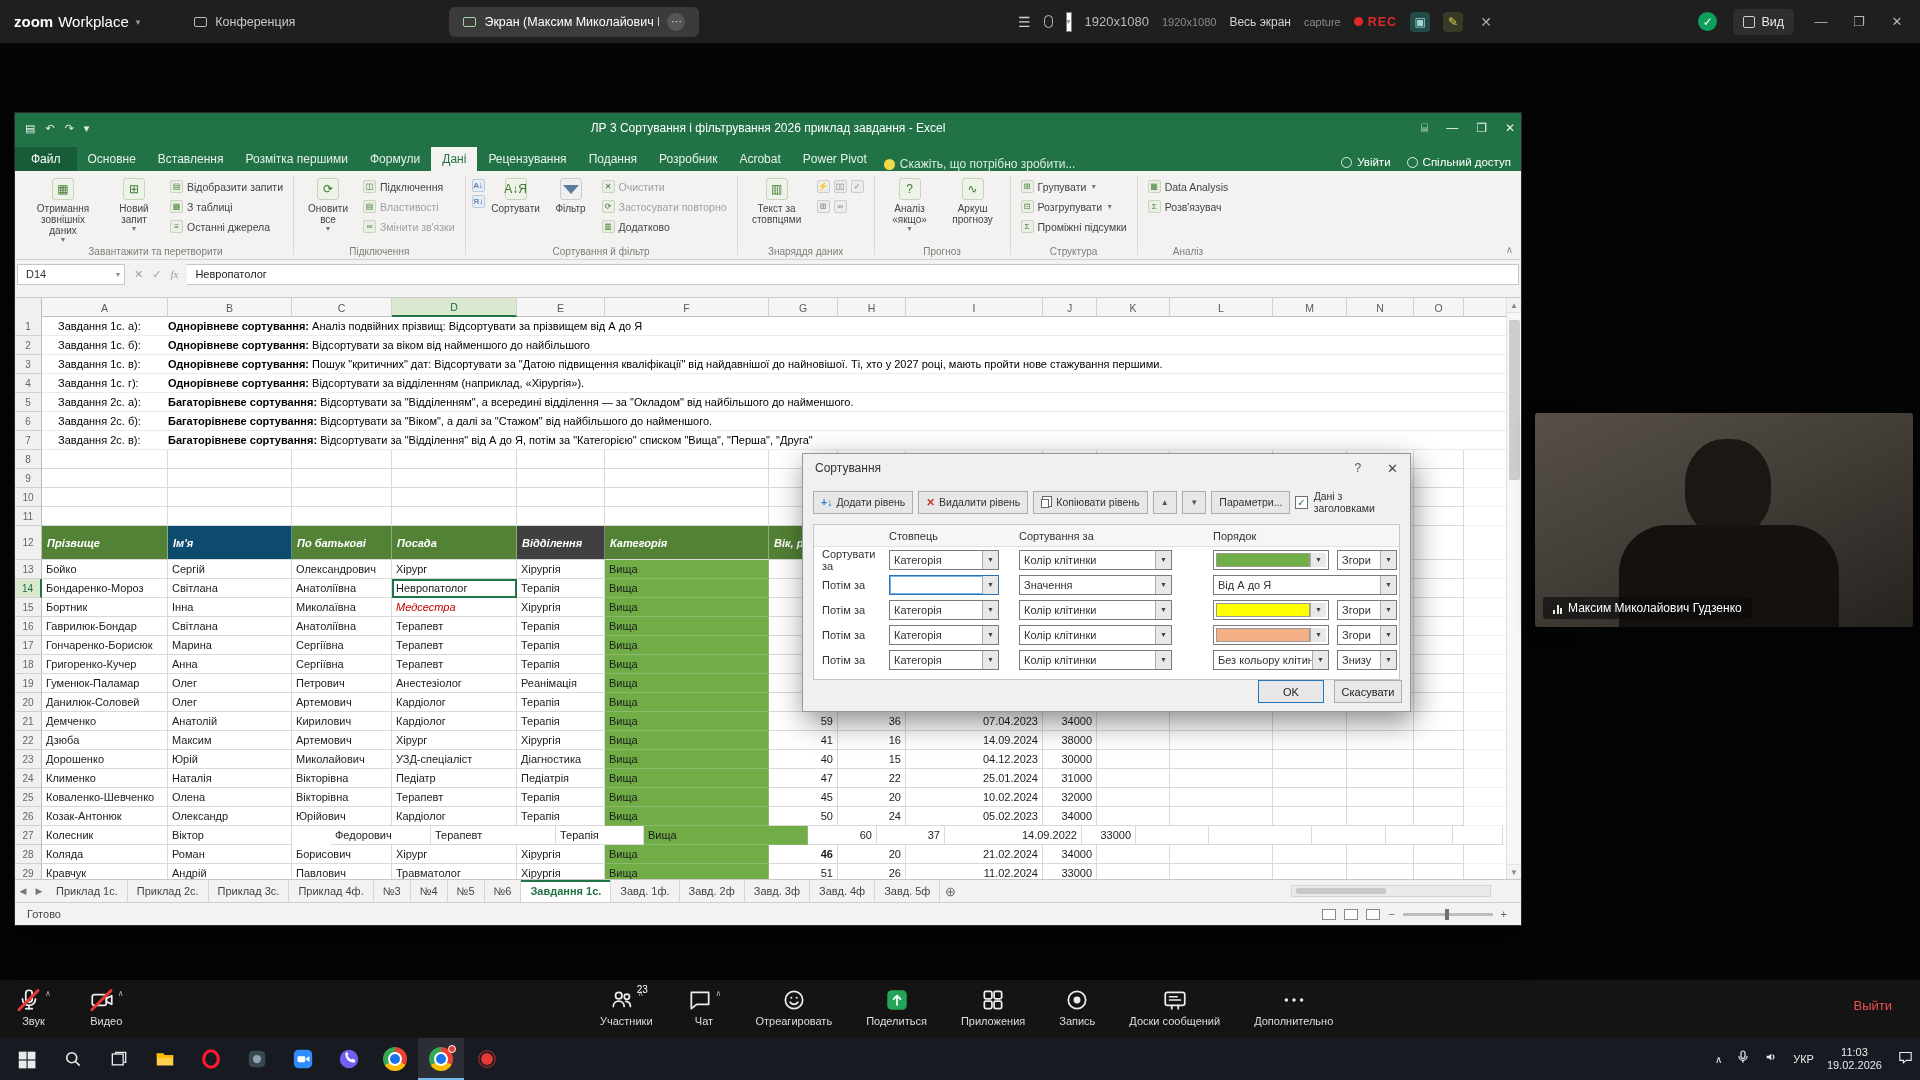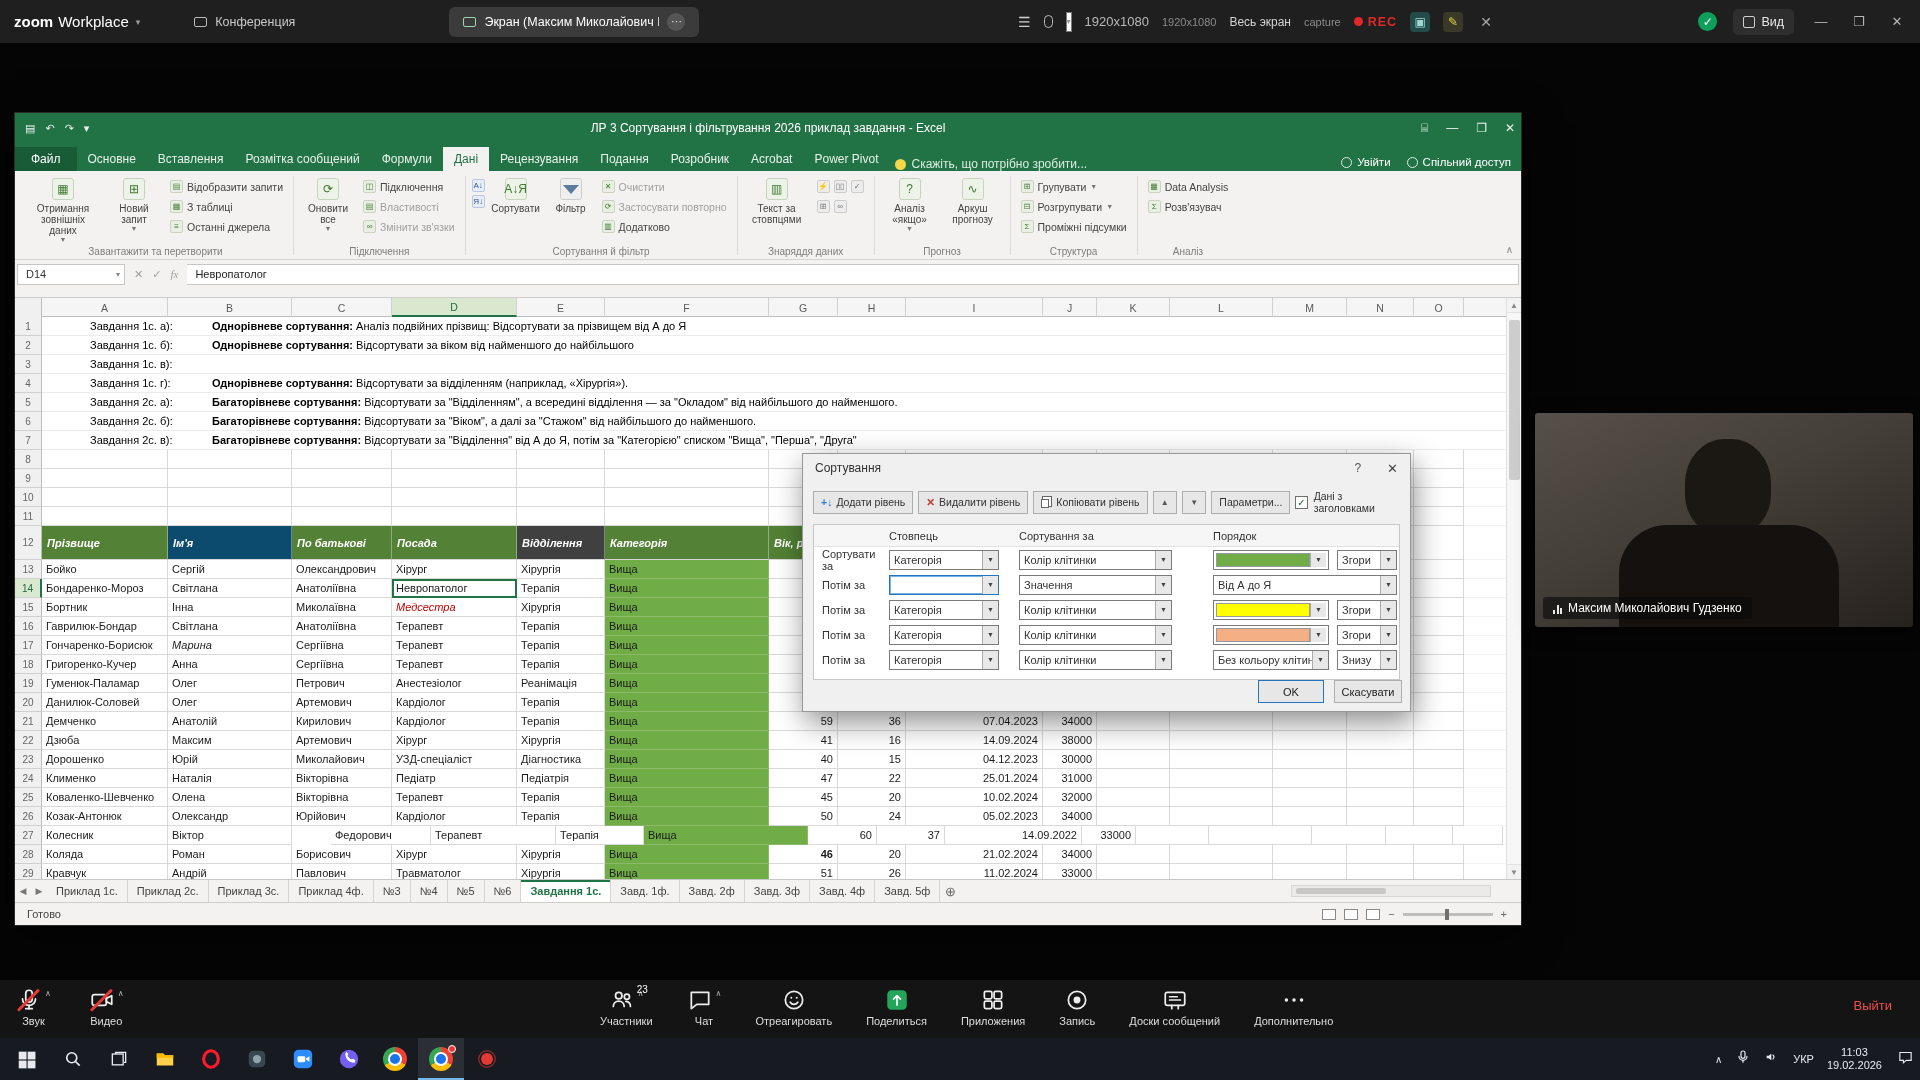--- a/index.html
+++ b/index.html
@@ -93,21 +93,21 @@
 .rownum{width:27px;background:#f0f0f0;border-right:1px solid #bdbdbd;border-bottom:1px solid #d0d0d0;color:#666;font-size:10px;display:flex;align-items:center;justify-content:center;flex:none;}
 .rownum.rsel{background:#d9e8cf;color:#1e6b41;border-right:2px solid #217346;}
 .cell{border-right:1px solid #d9d9d9;border-bottom:1px solid #d9d9d9;padding:0 4px;display:flex;align-items:center;white-space:nowrap;overflow:hidden;color:#1c1c1c;flex:none;}
 .cell.num{justify-content:flex-end;}
 .cell.fcat{border-right-color:#8bb86a;border-bottom-color:#8bb86a;}
 .cell.selcell{outline:2px solid #217346;outline-offset:-2px;position:relative;z-index:2;}
 .cell.redtxt{color:#c00000;font-style:italic;}
 .hcell{color:#fff;font-weight:bold;font-style:italic;border-right:1px solid rgba(255,255,255,.35);border-bottom:1px solid #d9d9d9;padding:0 5px;display:flex;align-items:center;white-space:nowrap;overflow:hidden;flex:none;}
 .fill{flex:1;border-bottom:1px solid #f2f2f2;}
 .taskcell{flex:1;border-bottom:1px solid #ececec;display:flex;align-items:center;white-space:nowrap;overflow:hidden;}
-.tlabel{width:126px;flex:none;padding:0 4px;overflow:hidden;margin-left:44px;}
+.tlabel{width:126px;flex:none;padding:0 16px;overflow:hidden;}
 .ttext{overflow:hidden;}
 .vscroll{position:absolute;right:0;top:0;bottom:0;width:15px;background:#f7f7f7;border-left:1px solid #e0e0e0;}
 .vs-a{height:15px;display:flex;align-items:center;justify-content:center;color:#888;font-size:8px;background:#f2f2f2;border-bottom:1px solid #e3e3e3;}
 .vs-thumb{position:absolute;left:2px;top:22px;width:11px;height:160px;background:#cdcdcd;border-radius:2px;}
 .vs-b{position:absolute;bottom:0;width:100%;height:15px;display:flex;align-items:center;justify-content:center;color:#888;font-size:8px;background:#f2f2f2;border-top:1px solid #e3e3e3;}
 
 .tabstrip{height:23px;background:#f3f2f1;border-top:1px solid #c9c7c5;display:flex;align-items:stretch;flex:none;font-size:11px;position:relative;}
 .snav{width:16px;display:flex;align-items:center;justify-content:center;color:#777;font-size:9px;}
 .stab{display:flex;align-items:center;padding:0 9px;color:#444;border-right:1px solid #d7d5d3;white-space:nowrap;}
 .stab.on{background:#fff;color:#217346;font-weight:bold;box-shadow:inset 0 2px 0 #217346;}
@@ -255,21 +255,21 @@
           <span>❐</span>
           <span>✕</span>
         </div>
       </div>
 
       <div class="xtabs">
         <div id="xltabs" style="display:flex;align-items:flex-end;">
             <div class="xtab file">Файл</div>
             <div class="xtab">Основне</div>
             <div class="xtab">Вставлення</div>
-            <div class="xtab">Розмітка сообщений</div>
+            <div class="xtab">Розмітка першими</div>
             <div class="xtab">Формули</div>
             <div class="xtab on">Дані</div>
             <div class="xtab">Рецензування</div>
             <div class="xtab">Подання</div>
             <div class="xtab">Розробник</div>
             <div class="xtab">Acrobat</div>
             <div class="xtab">Power Pivot</div>
           </div>
         <div class="tellme">
           <span class="bulb"></span>
@@ -498,20 +498,21 @@
               <div class="rownum">2</div>
               <div class="taskcell">
                 <span class="tlabel">Завдання 1с. б):</span>
                 <span class="ttext"><b>Однорівневе сортування:</b>  Відсортувати за віком від найменшого до найбільшого</span>
               </div>
             </div>
             <div class="xrow">
               <div class="rownum">3</div>
               <div class="taskcell">
                 <span class="tlabel">Завдання 1с. в):</span>
+                <span class="ttext"><b>Однорівневе сортування:</b> Пошук "критичних" дат: Відсортувати за "Датою підвищення кваліфікації" від найдавнішої до найновішої. Ті, хто у 2027 році, мають пройти нове стажування першими.</span>
               </div>
             </div>
             <div class="xrow">
               <div class="rownum">4</div>
               <div class="taskcell">
                 <span class="tlabel">Завдання 1с. г):</span>
                 <span class="ttext"><b>Однорівневе сортування:</b>  Відсортувати за відділенням (наприклад, «Хірургія»).</span>
               </div>
             </div>
             <div class="xrow">
@@ -702,21 +703,21 @@
               <div class="cell" style="width: 73px;"></div>
               <div class="cell" style="width: 103px;"></div>
               <div class="cell" style="width: 74px;"></div>
               <div class="cell" style="width: 67px;"></div>
               <div class="cell" style="width: 50px;"></div>
               <div class="fill"></div>
             </div>
             <div class="xrow">
               <div class="rownum">17</div>
               <div class="cell" style="width: 126px;">Гончаренко-Борисюк</div>
-              <div class="cell" style="width: 124px; font-style: italic;">Марина</div>
+              <div class="cell" style="width: 124px;">Марина</div>
               <div class="cell" style="width: 100px;">Сергіївна</div>
               <div class="cell" style="width: 125px;">Терапевт</div>
               <div class="cell" style="width: 88px;">Терапія</div>
               <div class="cell fcat" style="width: 164px; background: rgb(112, 173, 71);">Вища</div>
               <div class="cell num" style="width: 69px;"></div>
               <div class="cell num" style="width: 68px;"></div>
               <div class="cell num" style="width: 137px;"></div>
               <div class="cell num" style="width: 54px;"></div>
               <div class="cell" style="width: 73px;"></div>
               <div class="cell" style="width: 103px;"></div>

